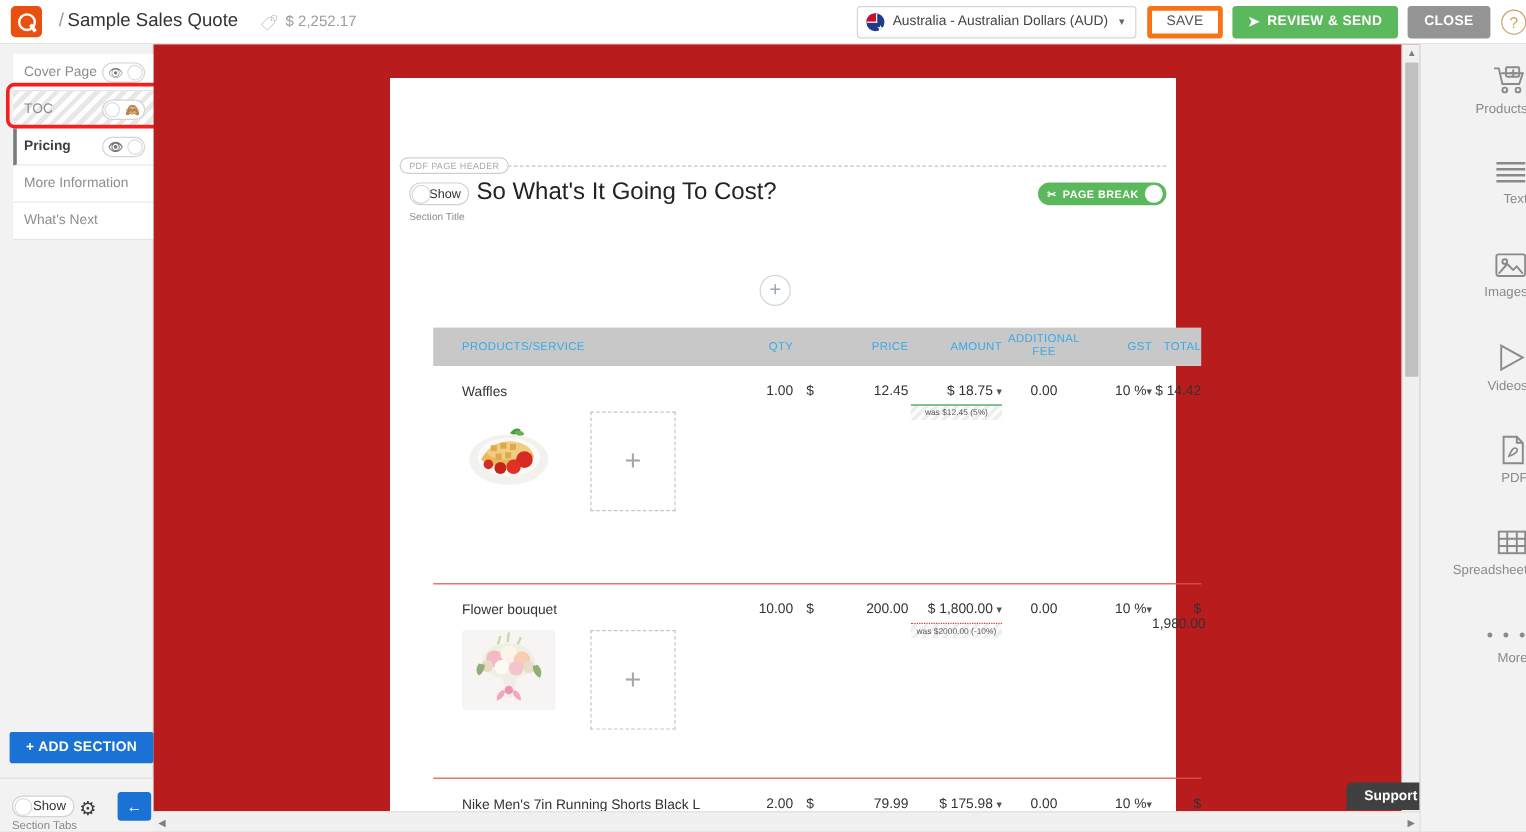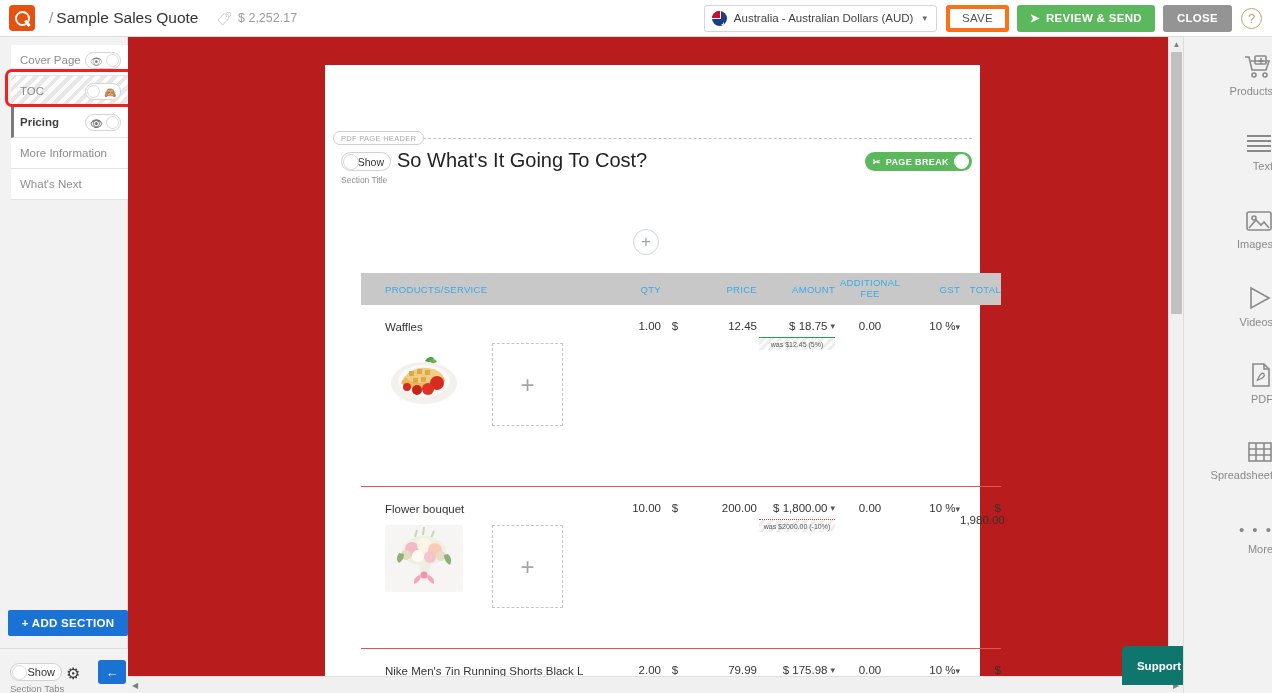--- a/index.html
+++ b/index.html
@@ -33,21 +33,21 @@
     margin-left: 14px; font-size: 15.5px; color: #333;
   }
   .doc-title .slash { color: #9a9a9a; margin-right: 3px; }
   .tag-wrap {
     margin-left: 18px; display: flex; align-items: center; gap: 5px;
     color: #9c9c9c; font-size: 12.5px;
   }
   .tag-icon { font-size: 13px; color: #b9b9b9; transform: scaleX(-1); }
 
   .top-right {
-    margin-left: auto; display: flex; align-items: center; gap: 0; padding-right: 10px;
+    margin-left: auto; display: flex; align-items: center; gap: 0; padding-right: 0;
   }
   .currency-select {
     display: flex; align-items: center; gap: 7px;
     height: 27px; padding: 0 9px 0 7px; border: 1px solid #d5d5d5;
     border-radius: 3px; background: #fff; font-size: 11.5px; color: #444;
     margin-right: 9px;
   }
   .flag {
     width: 15px; height: 15px; border-radius: 50%; background: #1f3c88;
     position: relative; overflow: hidden; flex: none;
@@ -277,22 +277,22 @@
     background: #f0f0f0; border-top: 1px solid #e0e0e0;
   }
   .hscroll .arrow-l, .hscroll .arrow-r {
     position: absolute; top: 0; width: 14px; height: 17px; color: #7e7e7e;
     font-size: 8px; display: flex; align-items: center; justify-content: center;
   }
   .hscroll .arrow-l { left: 0; }
   .hscroll .arrow-r { right: 0; }
 
   .support-btn {
-    position: absolute; right: 76px; bottom: 8px; width: 74px; height: 39px;
-    background: #0f766e; color: #fff; font-size: 11.5px; font-weight: bold;
+    position: absolute; right: 76px; bottom: 18px; width: 74px; height: 23px;
+    background: #404040; color: #fff; font-size: 11.5px; font-weight: bold;
     border-radius: 5px 5px 0 0; display: flex; align-items: center;
     justify-content: center; cursor: pointer;
   }
   .support-caret {
     position: absolute; right: 57px; bottom: 23px; font-size: 10px; color: #555;
   }
 </style>
 </head>
 <body>
 
@@ -418,20 +418,21 @@
           <span class="amount-main">
             <span>$ 18.75</span>
             <span class="caret-dn">▾</span>
           </span>
           <span class="was-tag green">was $12.45 (5%)</span>
         </div>
         <div class="col-fee">0.00</div>
         <div class="col-gst">
           <span>10 %</span><span class="caret-dn">▾</span>
         </div>
+        <div class="col-total">$ 14.42</div>
 
         <div class="img-area">
           <div class="prod-img">
             <svg width="78" height="67" viewBox="0 0 78 67">
               <rect width="78" height="67" fill="#ffffff"></rect>
               <ellipse cx="39" cy="40" rx="33" ry="21" fill="#f3f1ee"></ellipse>
               <ellipse cx="39" cy="38" rx="26" ry="16" fill="#fbfaf8"></ellipse>
               <path d="M16 40 q8 -16 26 -14 q16 2 18 12 q-10 8 -24 8 q-14 0 -20 -6Z" fill="#e8b85e"></path>
               <path d="M20 34 q9 -11 23 -9 q13 2 15 9 q-9 6 -21 6 q-12 0 -17 -6Z" fill="#f0cd80"></path>
               <rect x="24" y="28" width="5" height="5" fill="#dda94f"></rect>

